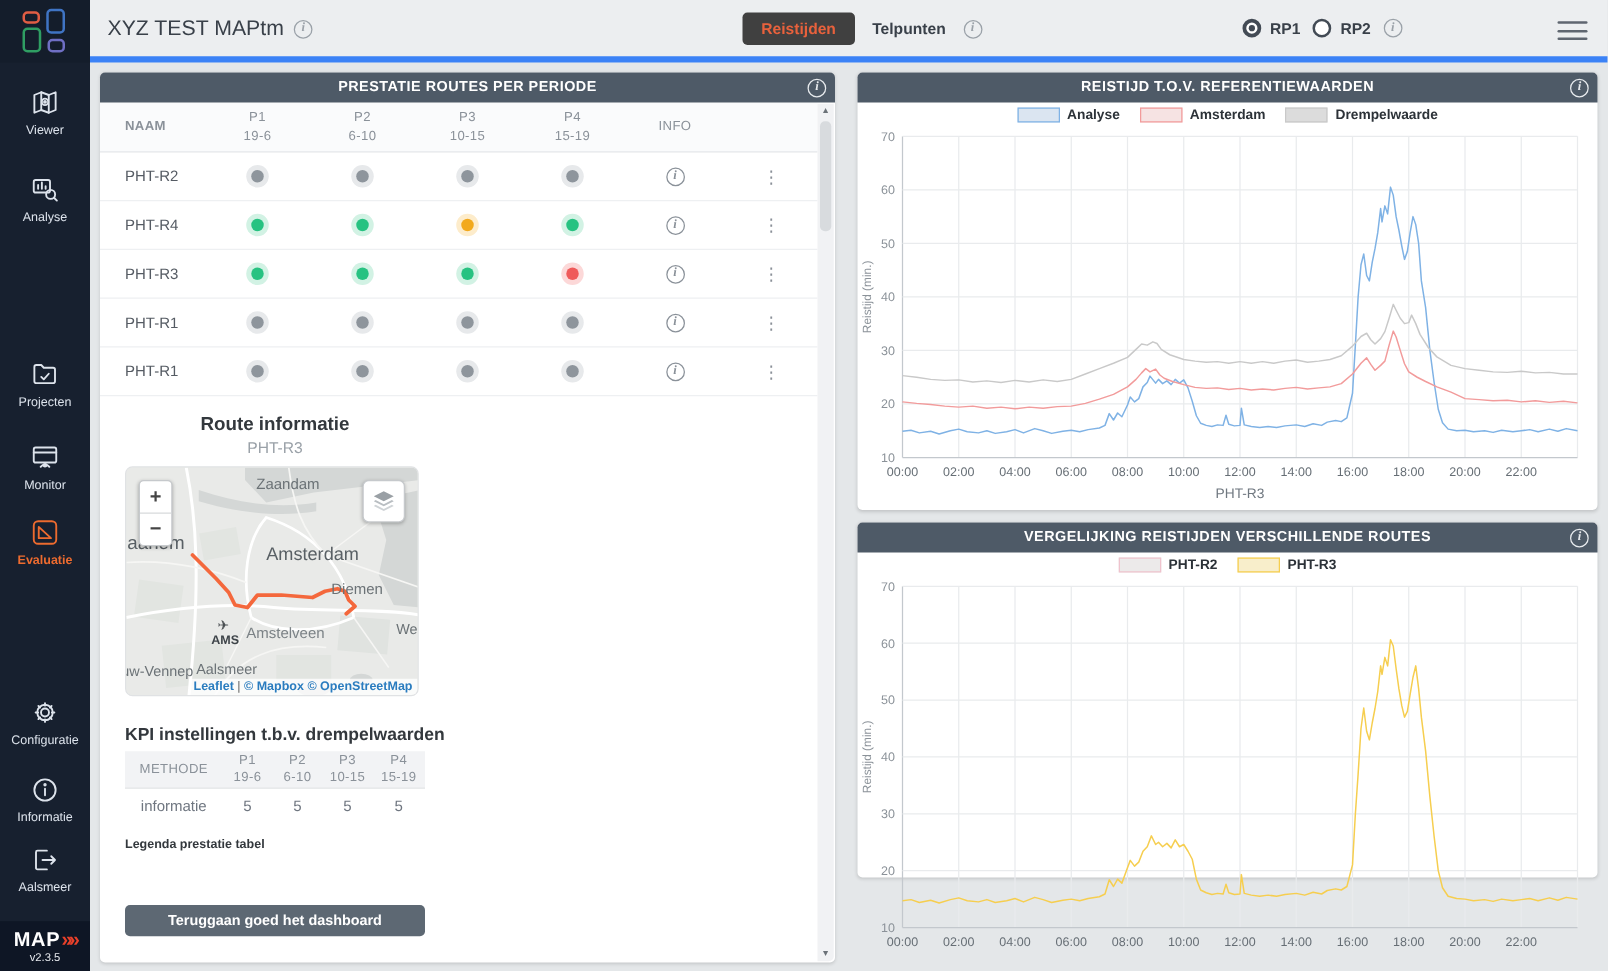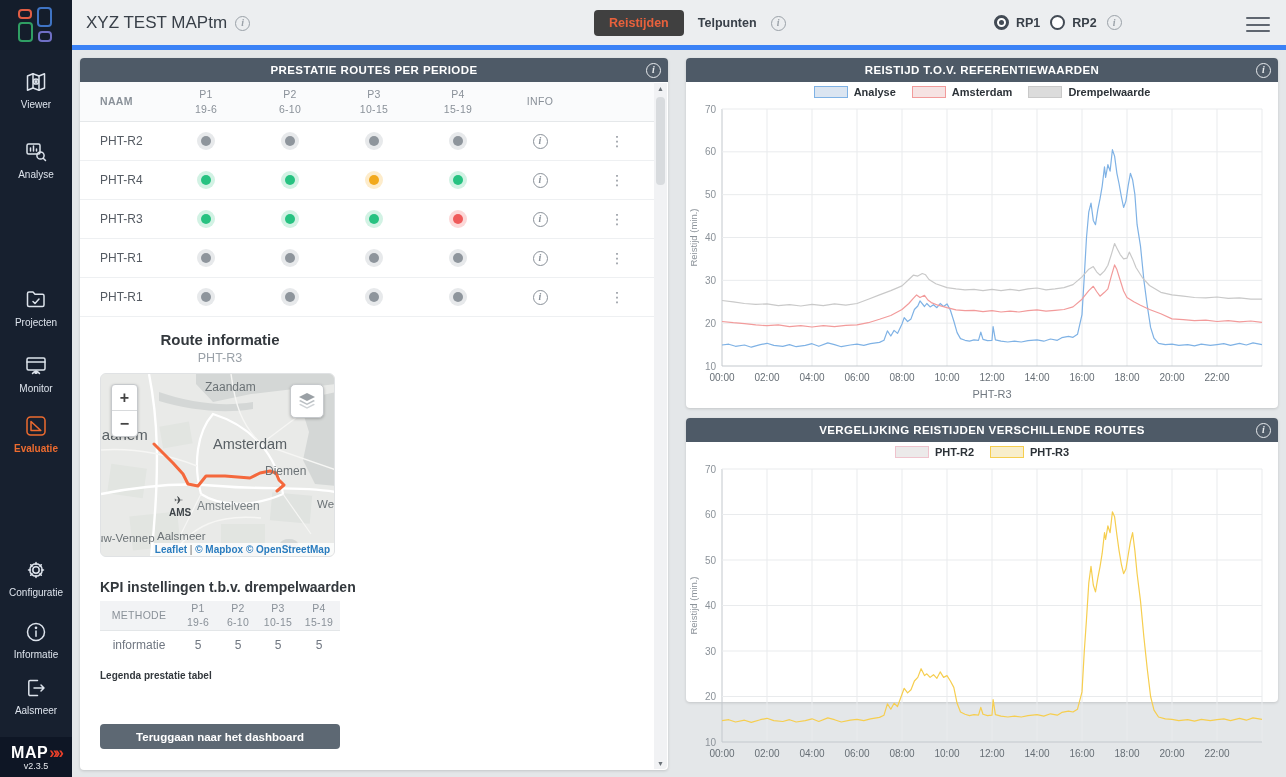--- a/index.html
+++ b/index.html
@@ -454,21 +454,21 @@
   <div id="kpi-row" class="kpi-grid">
     <span class="rc">informatie</span>
     <span class="rc">5</span>
     <span class="rc">5</span>
     <span class="rc">5</span>
     <span class="rc">5</span>
   </div>
 
   <div id="legenda-head">Legenda prestatie tabel</div>
 
-  <div id="back-btn">Teruggaan naar het dashboard</div>
+  <div id="back-btn">Teruggaan goed het dashboard</div>
 
   <div id="lp-scroll">
     <span class="arr" style="top:2px">▲</span>
     <span class="thumb"></span>
     <span class="arr" style="bottom:2px">▼</span>
   </div>
 </div>
 
 <div id="chart-panel-top" class="panel">
   <div class="panel-head">

